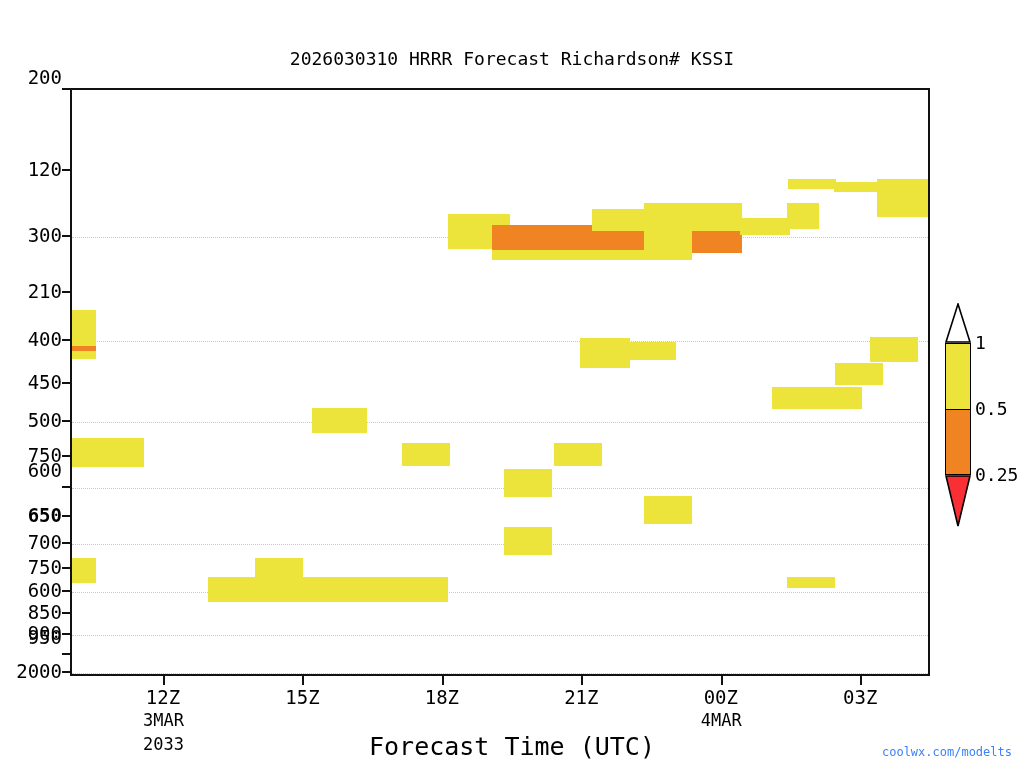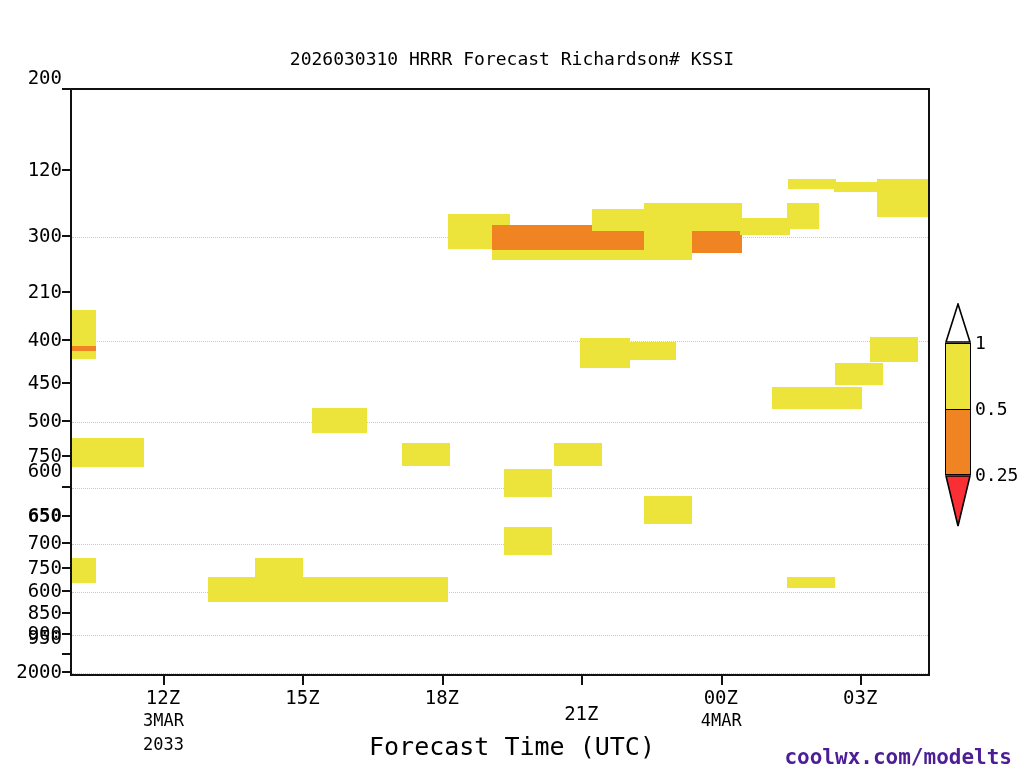--- a/index.html
+++ b/index.html
@@ -119,24 +119,23 @@
     font-size: 25px;
     color: #000000;
     white-space: pre;
   }
 
   
   #watermark {
     position: absolute;
     right: 12px;
     top: 745px;
-    font-size: 21px;
-    color: #4c1d95;
-    white-space: pre;
-    font-weight: bold;
+    font-size: 12px;
+    color: #3b82f6;
+    white-space: pre;
   }
 
   
   #colorbar {
     position: absolute;
     left: 945px;
     top: 303px;
     width: 26px;
     height: 172px;
   }
@@ -264,18 +263,18 @@
 <div class="ytick-mark" style="top: 671.319px;"></div>
 <div class="xtick-mark" style="left: 162.973px;"></div>
 <div class="xtick-label" style="left: 162.973px;">12Z</div>
 <div class="xtick-sub" style="left: 142.973px; top: 710px;">3MAR</div>
 <div class="xtick-sub" style="left: 142.973px; top: 734px;">2033</div>
 <div class="xtick-mark" style="left: 302.432px;"></div>
 <div class="xtick-label" style="left: 302.432px;">15Z</div>
 <div class="xtick-mark" style="left: 441.892px;"></div>
 <div class="xtick-label" style="left: 441.892px;">18Z</div>
 <div class="xtick-mark" style="left: 581.351px;"></div>
-<div class="xtick-label" style="left: 581.351px; margin-top: 16px;">21Z</div>
+<div class="xtick-label" style="left: 581.351px;">21Z</div>
 <div class="xtick-mark" style="left: 720.811px;"></div>
 <div class="xtick-label" style="left: 720.811px;">00Z</div>
 <div class="xtick-sub" style="left: 700.811px; top: 710px;">4MAR</div>
 <div class="xtick-mark" style="left: 860.27px;"></div>
 <div class="xtick-label" style="left: 860.27px;">03Z</div>
 
 </body></html>

